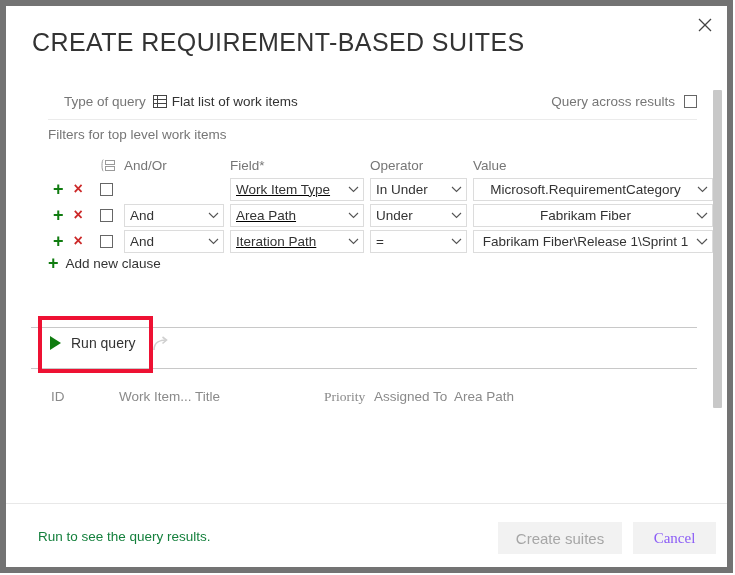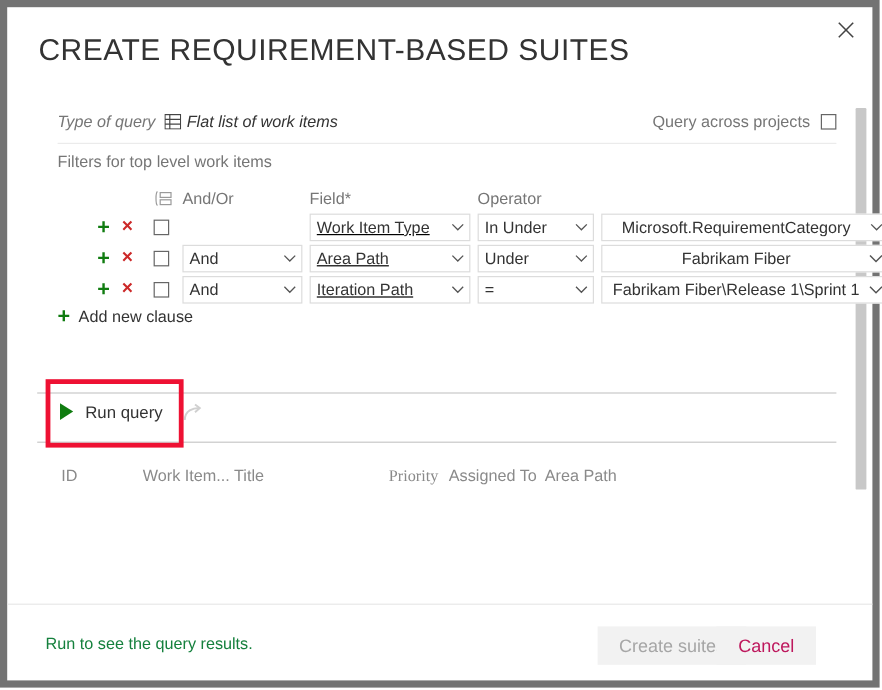--- a/index.html
+++ b/index.html
@@ -72,27 +72,26 @@
     top: 88px;
     right: 30px;
     height: 24px;
   }
   .muted-label {
     color: #767676;
     font-size: 13.5px;
   }
   #querytype-left {
     position: absolute;
-    left: 0;
+    left: 16px;
     top: 0;
     display: flex;
     align-items: center;
     gap: 7px;
     white-space: nowrap;
-    font-style: italic;
   }
   #grid-icon { display: block; }
   #querytype-value {
     color: #333333;
     font-size: 13.5px;
     margin-left: -2px;
   }
   #query-across {
     position: absolute;
     right: 0;
@@ -128,21 +127,20 @@
     font-size: 13.5px;
     color: #767676;
   }
 
   
   #clause-table {
     position: absolute;
     left: 42px;
     top: 148px;
     width: 660px;
-    margin-left: 28px;
   }
   .clause-head {
     display: flex;
     align-items: center;
     height: 22px;
     font-size: 13.5px;
     color: #767676;
   }
   .c-actions  { width: 52px; flex: 0 0 52px; }
   .c-group    { width: 18px; flex: 0 0 18px; display:flex; align-items:center; }
@@ -349,23 +347,24 @@
     cursor: pointer;
     text-align: right;
   }
   #create-suites-button {
     left: 492px;
     width: 124px;
     color: #a6a6a6;
     cursor: default;
   }
   #cancel-button {
-    left: 591px;
+    left: 627px;
     width: 83px;
-    color: #be185d;
+    color: #8b5cf6;
+    font-family: Liberation Serif, serif;
   }
 </style>
 </head>
 <body>
 
 <div id="dialog">
 
   <div id="close-btn">
     <svg width="14" height="14" viewBox="0 0 14 14" aria-hidden="true">
       <line x1="1" y1="1" x2="13" y2="13" stroke="#444" stroke-width="1.3"></line>
@@ -386,21 +385,21 @@
         <svg id="grid-icon" width="14" height="13" viewBox="0 0 14 13" aria-hidden="true">
           <rect x="0.5" y="0.5" width="13" height="12" fill="none" stroke="#444" stroke-width="1"></rect>
           <line x1="0.5" y1="4.5" x2="13.5" y2="4.5" stroke="#444" stroke-width="1"></line>
           <line x1="0.5" y1="8.5" x2="13.5" y2="8.5" stroke="#444" stroke-width="1"></line>
           <line x1="4.5" y1="0.5" x2="4.5" y2="12.5" stroke="#444" stroke-width="1"></line>
         </svg>
       </span>
       <span id="querytype-value">Flat list of work items</span>
     </div>
     <div id="query-across">
-      <span class="muted-label">Query across projects</span>
+      <span class="muted-label">Query across results</span>
       <span class="cbox"></span>
     </div>
   </div>
 
   <div id="divider-top"></div>
 
   <div id="filters-caption">Filters for top level work items</div>
 
   <div id="clause-table">
 
@@ -409,20 +408,21 @@
       <div class="c-group">
         <svg width="16" height="13" viewBox="0 0 16 13" aria-hidden="true">
           <path d="M3.2 0.6 C1.6 1.6 1.6 11 3.2 12.2" fill="none" stroke="#9a9a9a" stroke-width="1"></path>
           <rect x="5.5" y="1.5" width="9" height="4" fill="none" stroke="#9a9a9a" stroke-width="1"></rect>
           <rect x="5.5" y="7.5" width="9" height="4" fill="none" stroke="#9a9a9a" stroke-width="1"></rect>
         </svg>
       </div>
       <div class="c-andor">And/Or</div>
       <div class="c-field">Field*</div>
       <div class="c-op">Operator</div>
+      <div class="c-value">Value</div>
     </div>
 
     <div class="clause-row">
       <div class="row-actions">
         <span class="plus-ico">+</span>
         <span class="x-ico">×</span>
       </div>
       <div class="row-cb">
         <span class="cbox"></span>
       </div>

